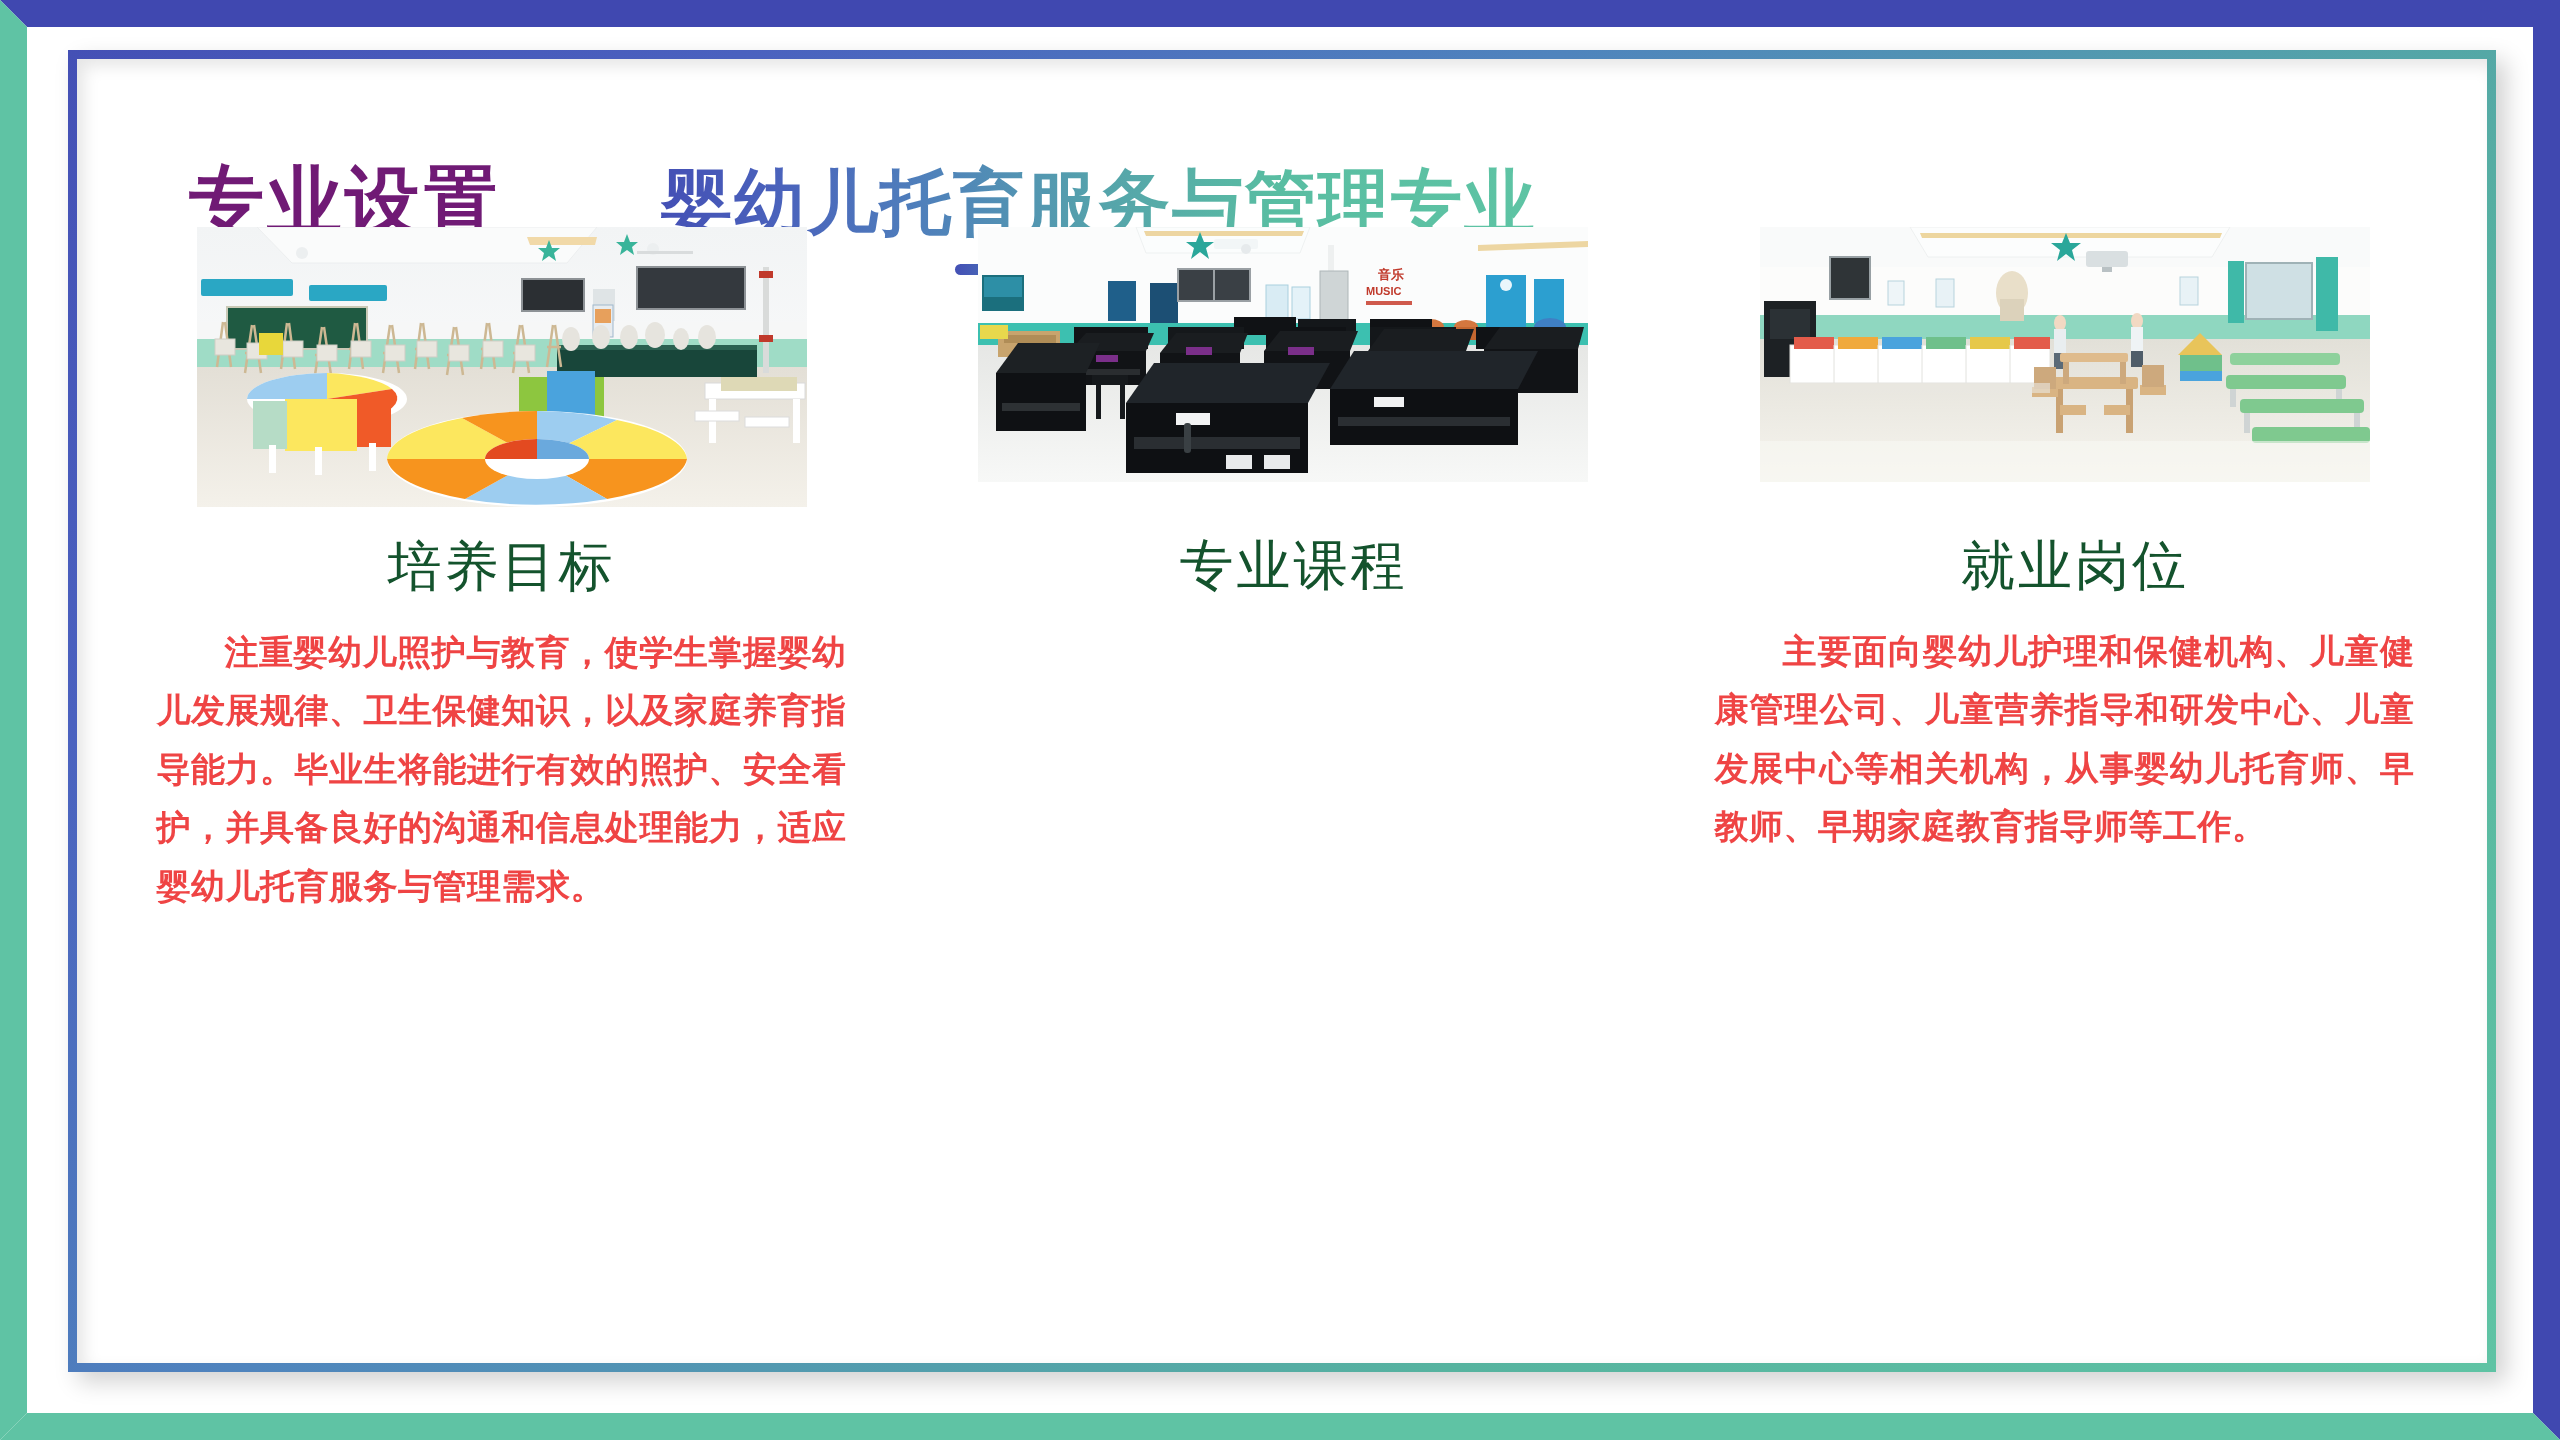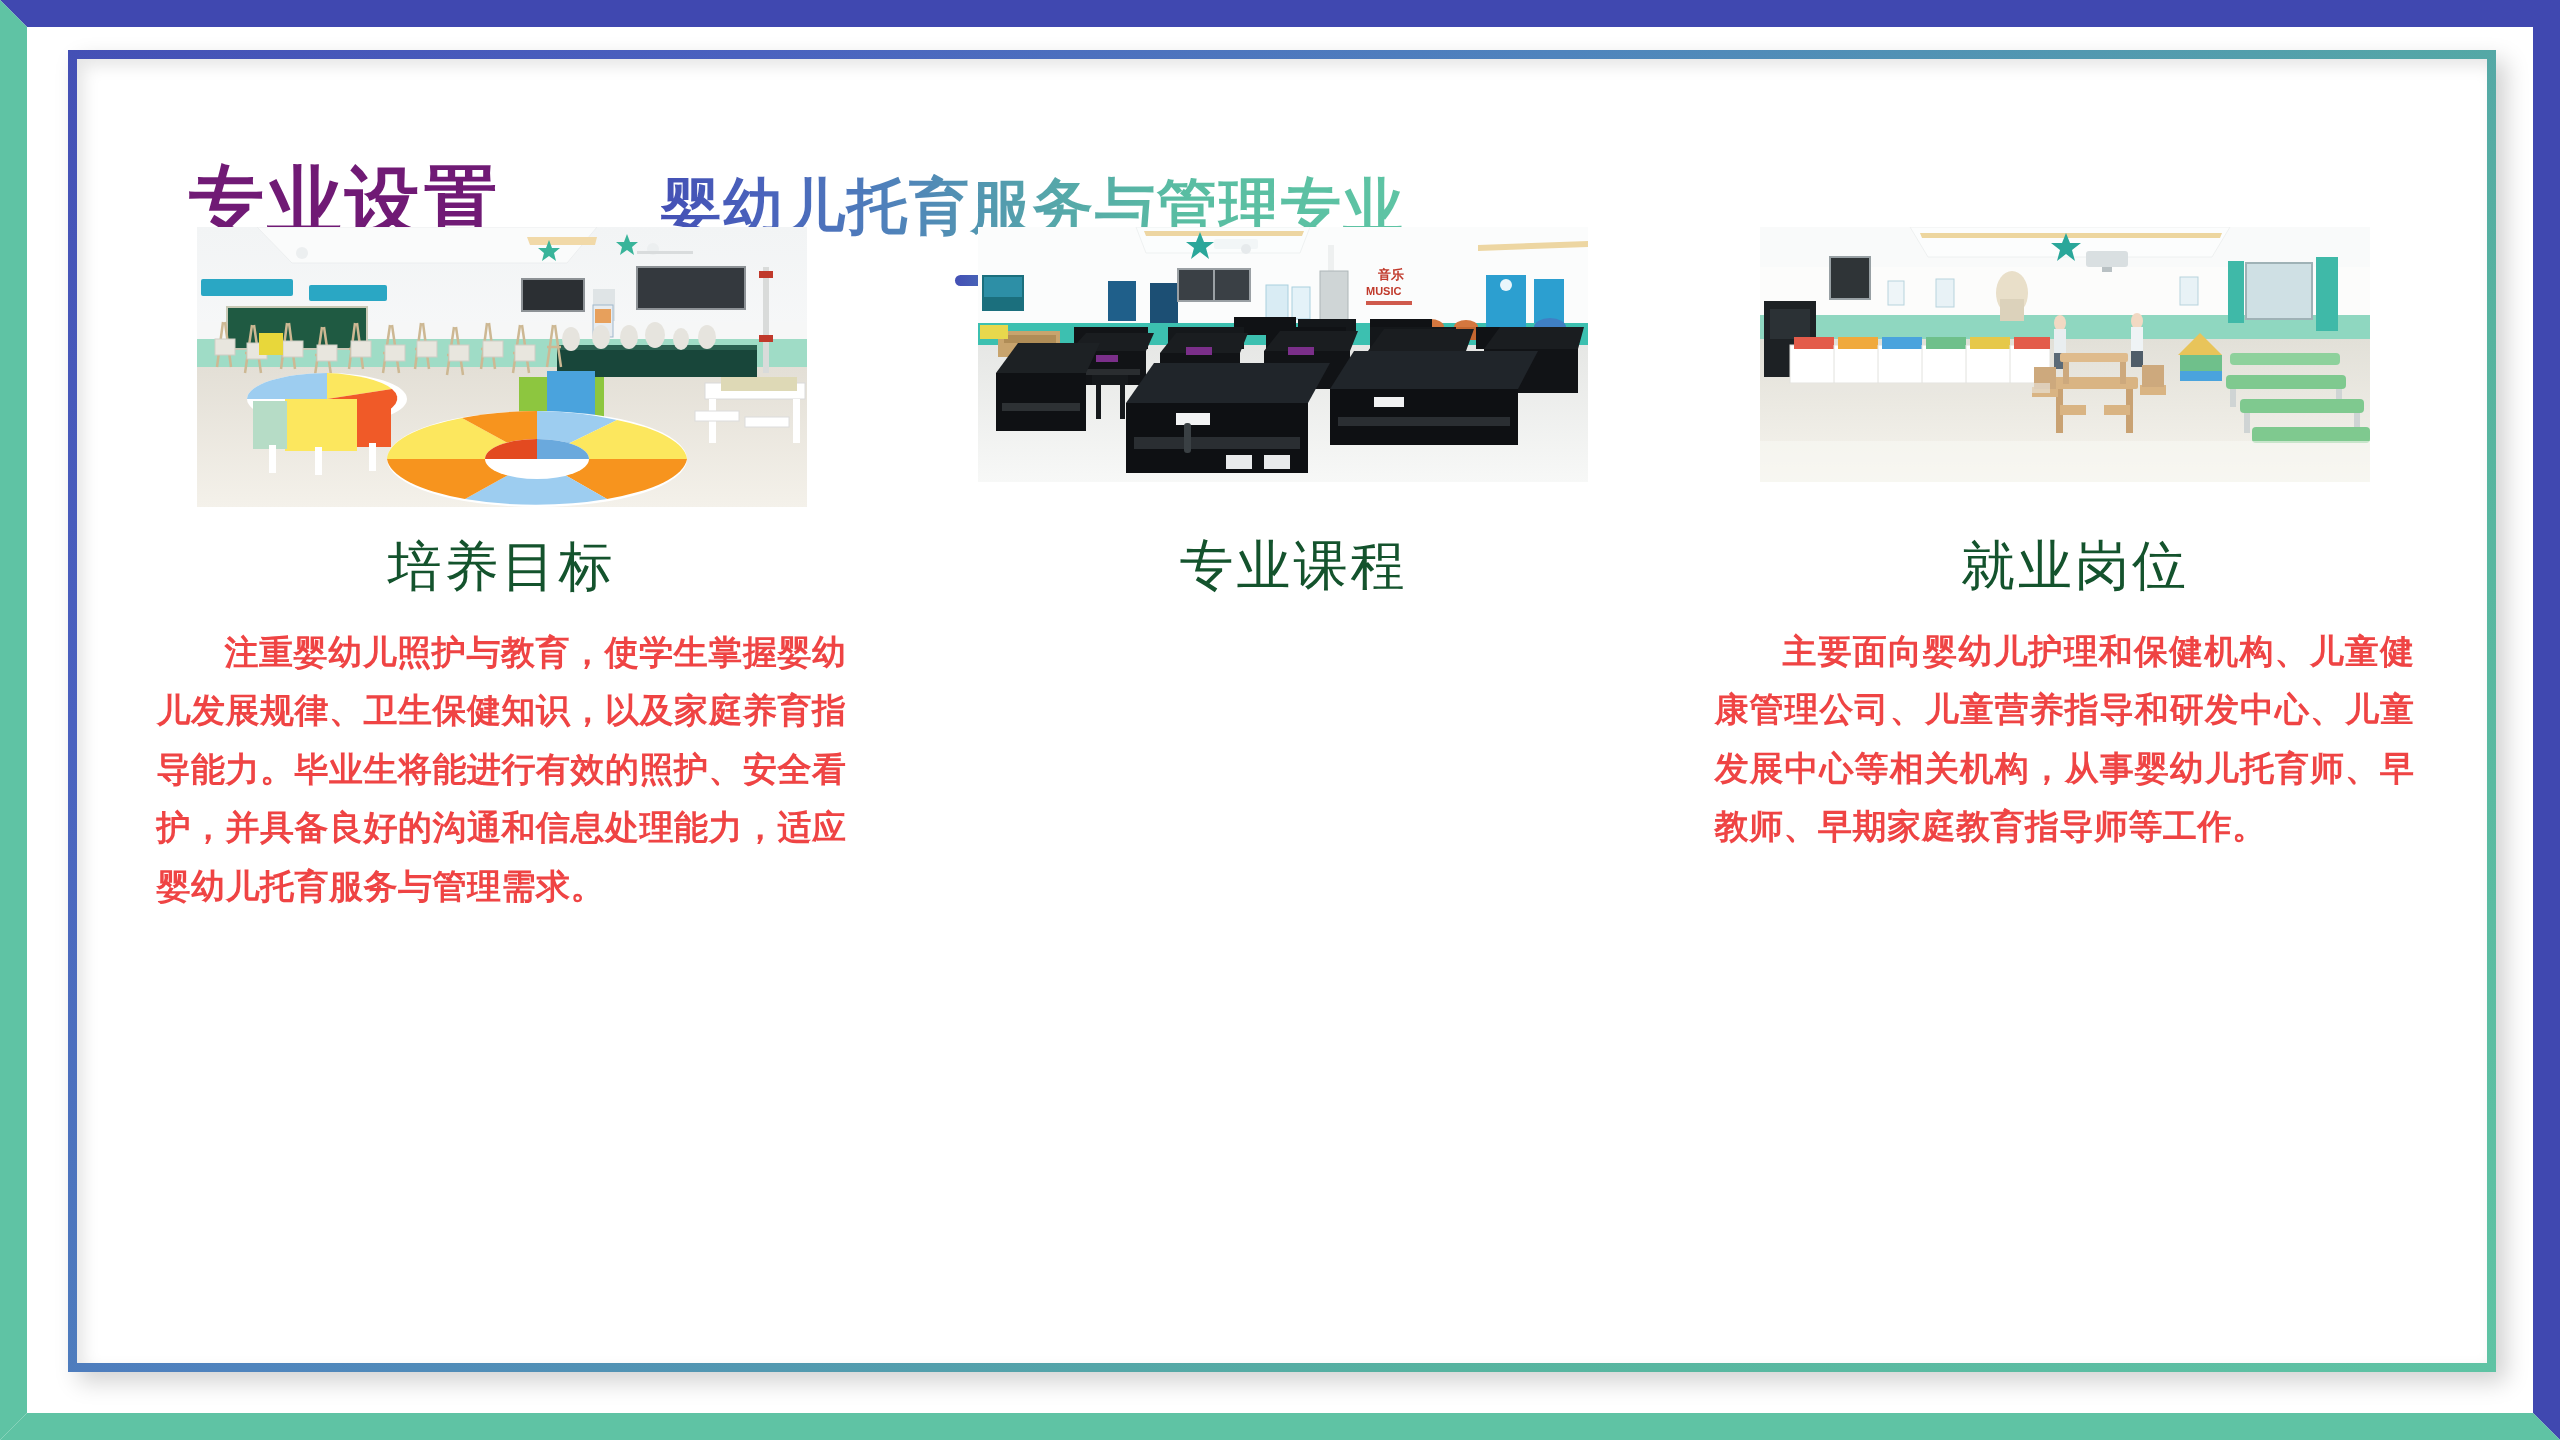--- a/index.html
+++ b/index.html
@@ -76,21 +76,21 @@
     font-weight: 700;
     letter-spacing: 3px;
     color: #701a75;
     font-family: "Liberation Sans", "DejaVu Sans", sans-serif;
   }
   .title-sub-wrap {
     position: relative;
     margin-left: 160px;
   }
   .title-sub {
-    font-size: 60px;
+    font-size: 71px;
     font-weight: 700;
     letter-spacing: 2px;
     background: linear-gradient(90deg,
         #4450b5 0%,
         #4a63bc 14%,
         #4f80bb 30%,
         #55a3ab 50%,
         #59bda2 70%,
         #5ec4a4 100%);
     -webkit-background-clip: text;

